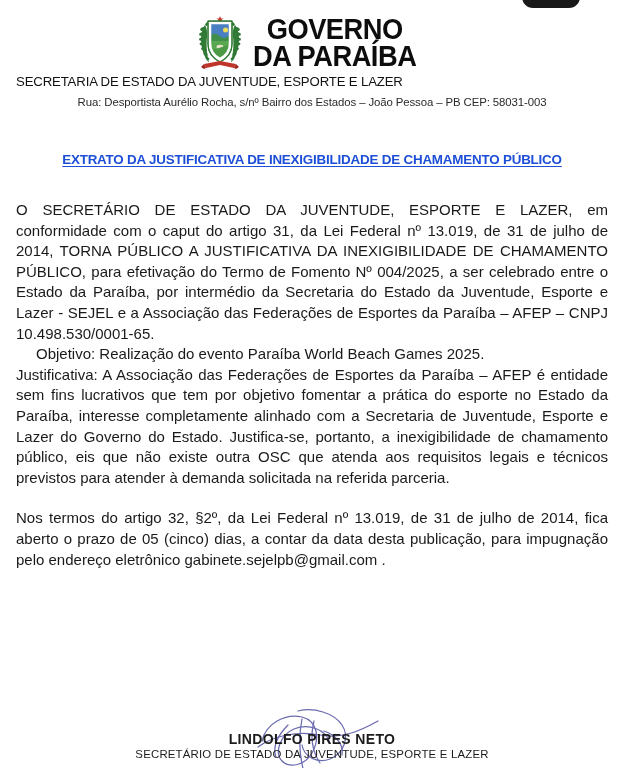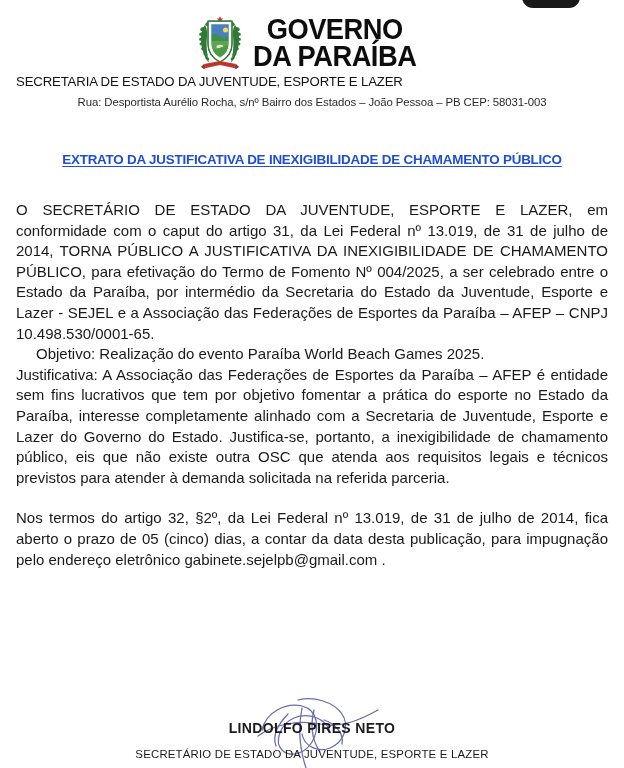--- a/index.html
+++ b/index.html
@@ -132,21 +132,21 @@
     font-size: 14px;
     letter-spacing: 0.35px;
     color: #1b1b1b;
     position: relative;
     z-index: 1;
   }
   .sign-role {
     font-size: 11.4px;
     letter-spacing: 0.2px;
     color: #1b1b1b;
-    margin-top: 12px;
+    margin-top: 1px;
     position: relative;
     z-index: 1;
   }
 </style>
 </head>
 <body>
 
 <div class="notch"></div>
 
 <div class="page">

